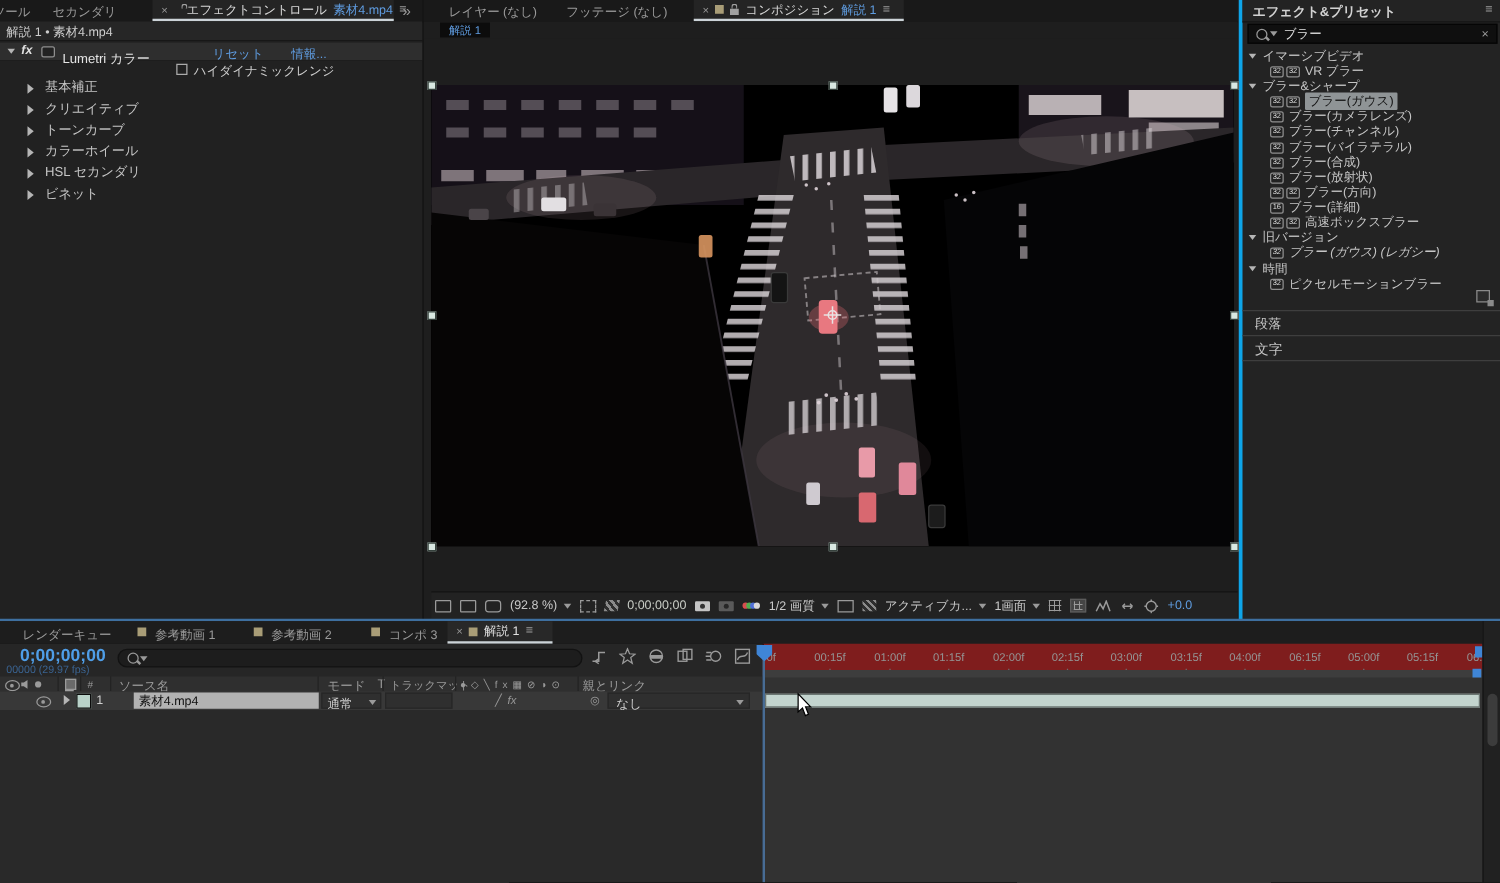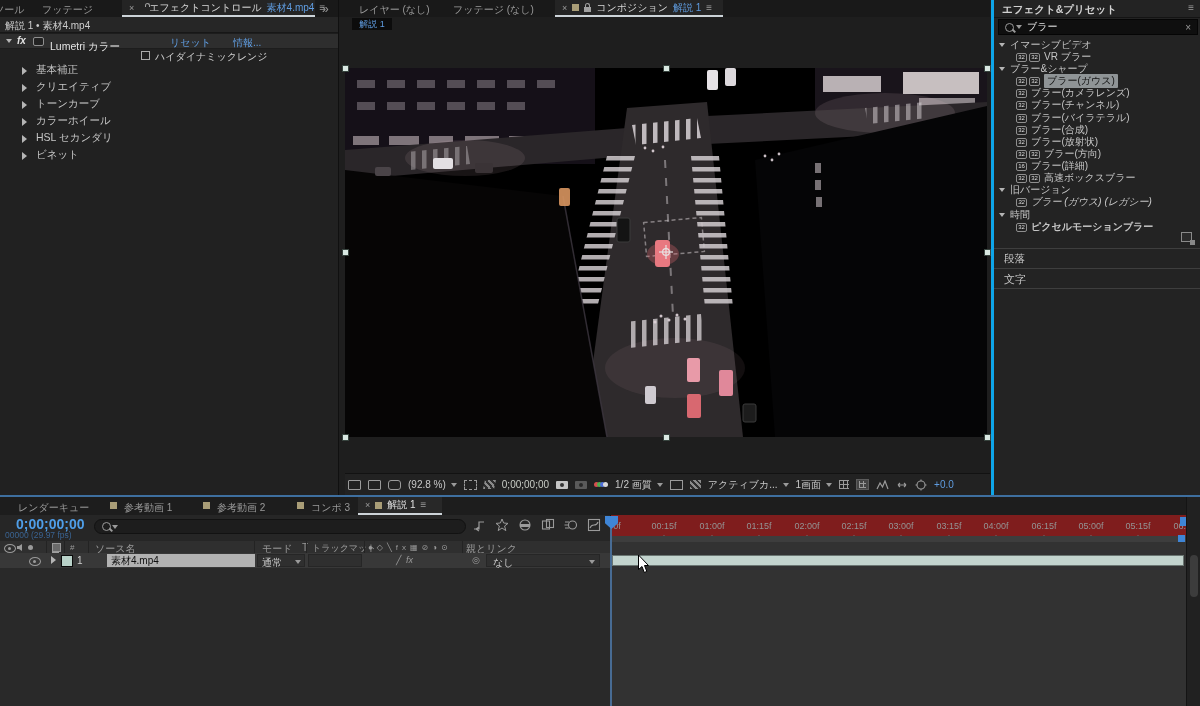--- a/index.html
+++ b/index.html
@@ -63,21 +63,21 @@
   .eye::after{content:"";position:absolute;left:3px;top:2px;width:3px;height:3px;border-radius:50%;background:#9a9a9a;}
 </style>
 </head>
 <body>
 
 <div id="root">
 
   <div class="p" style="left:0;top:0;width:338px;height:497px;background:#212121;">
     <div class="p tabbar" style="left:0;top:0;width:338px;height:17px;"></div>
     <div class="p nw dim" style="left:-6px;top:3px;">ツール</div>
-    <div class="p nw dim" style="left:42px;top:3px;">フッテージ</div>
+    <div class="p nw dim" style="left:42px;top:3px;">セカンダリ</div>
     <div class="p tab-active" style="left:122px;top:0;width:193px;">
       <span class="x">×</span>
       <span class="sq sq-gray"></span>
       <span class="lock"></span>
       <span class="nw" style="color:#d6d6d6;">エフェクトコントロール</span>
       <span class="nw blue">素材4.mp4</span>
       <span class="burger">≡</span>
     </div>
     <div class="p nw dim" style="left:322px;top:2px;font-size:12px;">»</div>
 
@@ -354,21 +354,21 @@
     <div class="fxrow" style="top:196px;font-style:italic;">
         <span class="badge" style="margin-left:22px;">32</span>
         <span style="margin-left:4px;">ブラー (ガウス) (レガシー)</span>
       </div>
     <div class="fxrow" style="top:209px;">
         <span class="tri-d tri-sm" style="margin-left:5px;"></span>
         <span style="margin-left:5px;">時間</span>
       </div>
     <div class="fxrow" style="top:221px;">
         <span class="badge" style="margin-left:22px;">32</span>
-        <span style="margin-left:4px;font-weight:bold;">ピクセルモーションブラー</span>
+        <span style="margin-left:4px;">ピクセルモーションブラー</span>
       </div>
 
     <span class="grip" style="right:8px;top:232px;"></span>
 
     <div class="p" style="left:0;top:248px;width:209px;height:1px;background:#3e3e3e;"></div>
     <span class="p nw" style="left:10px;top:252px;font-size:10.5px;color:#c6c6c6;">段落</span>
     <div class="p" style="left:0;top:268px;width:209px;height:1px;background:#3e3e3e;"></div>
     <span class="p nw" style="left:10px;top:272px;font-size:11px;color:#c6c6c6;">文字</span>
     <div class="p" style="left:0;top:288px;width:209px;height:1px;background:#3e3e3e;"></div>
   </div>

